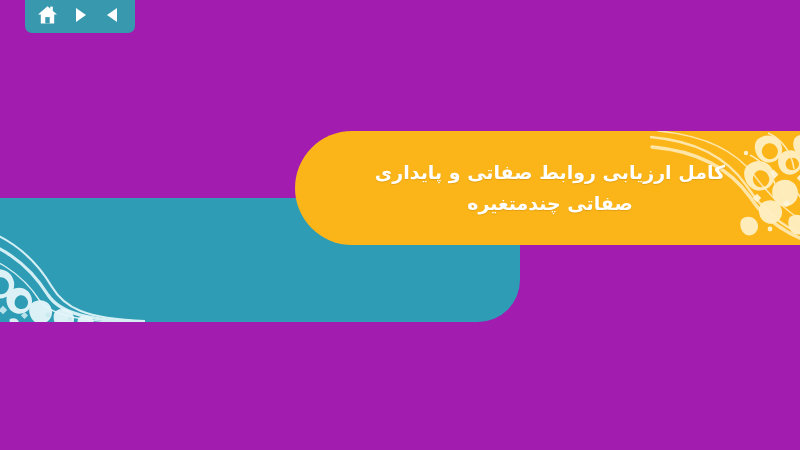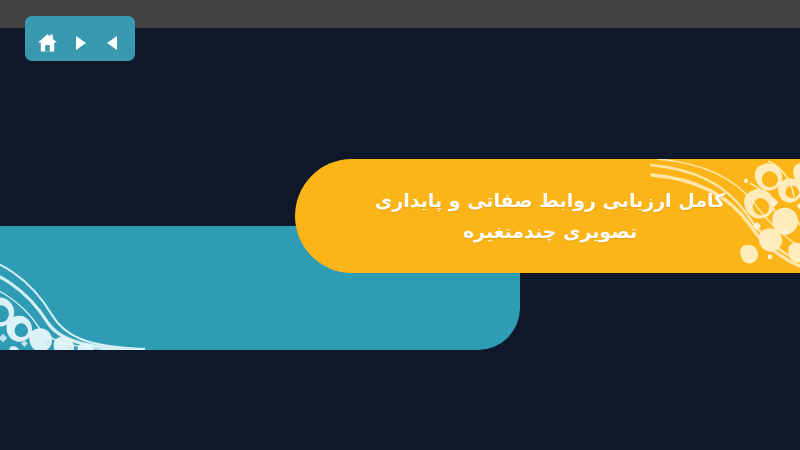--- a/index.html
+++ b/index.html
@@ -11,22 +11,21 @@
     height: 450px;
     overflow: hidden;
     font-family: "DejaVu Sans", "Liberation Sans", sans-serif;
     background: #434343;
     position: relative;
   }
 
   #slide-root {
     position: absolute;
     inset: 0;
-    background: #0f172a;
-    margin-top: 28px;
+    background: #a21caf;
   }
 
   
   #nav-bar {
     position: absolute;
     left: 25px;
     top: -12px;
     width: 110px;
     height: 45px;
     background: #3798AE;
@@ -213,17 +212,17 @@
       </g>
       <g fill="none" stroke="#FFE9B4" stroke-width="1.6">
         <path d="M118 2 c14 6 24 20 26 36"></path>
         <path d="M100 24 c16 8 26 24 28 42"></path>
         <path d="M146 60 c8 10 12 24 12 36"></path>
       </g>
     </svg>
 
     <div id="title-text">
       <div class="tline">کامل ارزیابی روابط صفاتی و پایداری</div>
-      <div class="tline">تصویری چندمتغیره</div>
+      <div class="tline">صفاتی چندمتغیره</div>
     </div>
   </div>
 
 </div>
 
 </body></html>

